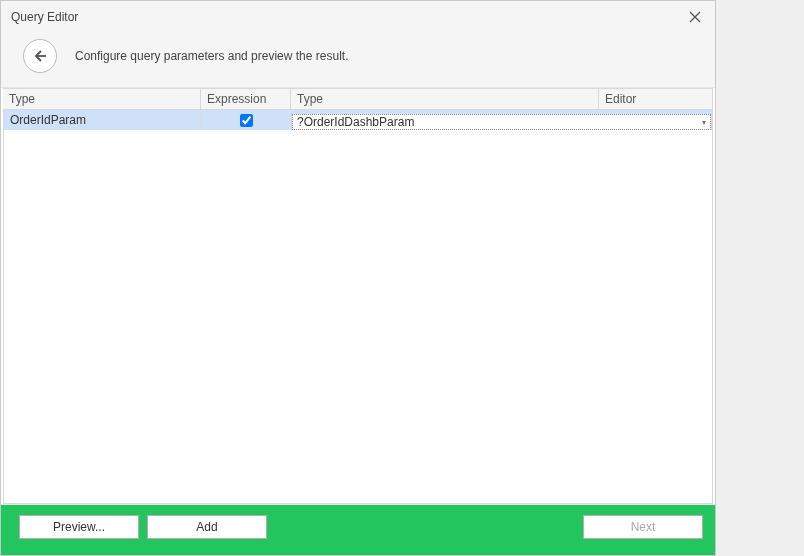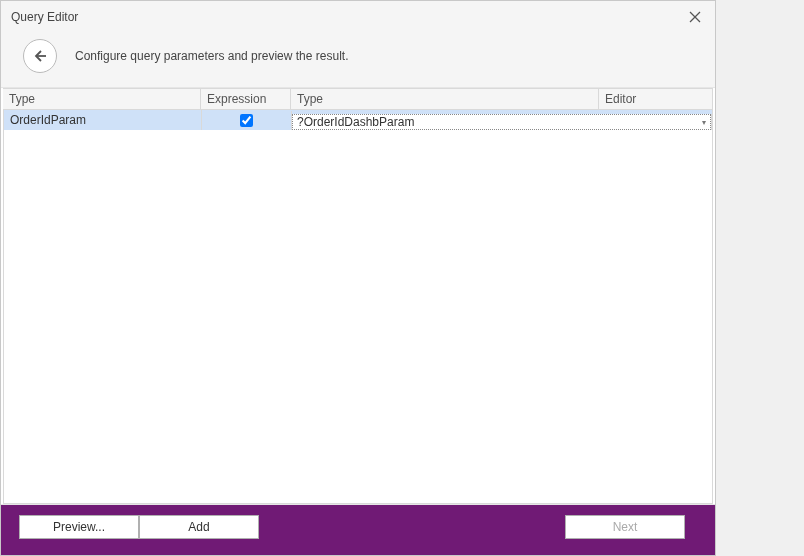--- a/index.html
+++ b/index.html
@@ -114,24 +114,25 @@
     background: #ffffff;
     padding: 0 4px;
   }
   .value-editor .dropdown-arrow {
     margin-left: auto;
     color: #777;
     font-size: 8px;
   }
   
   .footer {
-    padding: 10px 30px 16px 18px;
-    display: flex;
+    padding: 10px 12px 16px 18px;
+    display: flex;
+    gap: 8px;
     border-top: 1px solid #e6e6e6;
-    background: #701a75;
+    background: #22c55e;
   }
   .footer .spacer { flex: 1; }
   .btn {
     min-width: 120px;
     height: 24px;
     border: 1px solid #b0b0b0;
     background: #fff;
     font-size: 12px;
     display: inline-flex;
     align-items: center;

